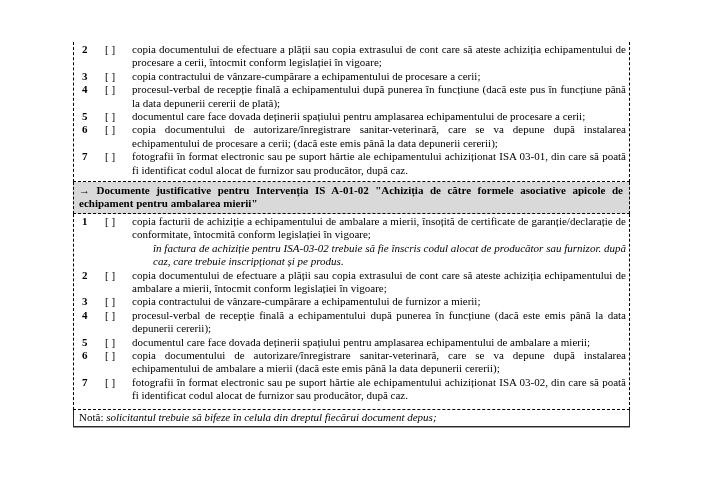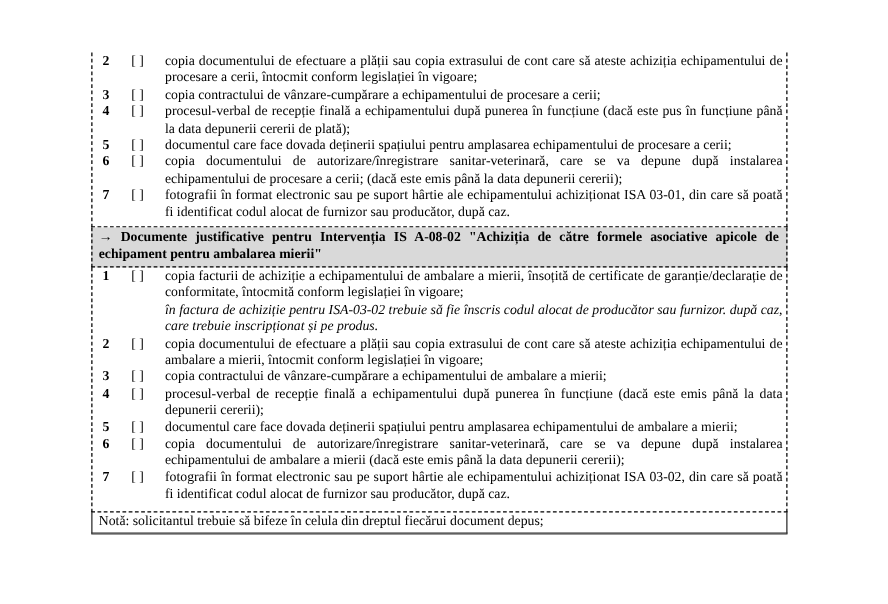--- a/index.html
+++ b/index.html
@@ -25,28 +25,28 @@
     background:#d9d9d9;
     font-weight:bold;
     text-align:justify;
     padding:2px 6px 2px 5px;
   }
   .row{display:flex;align-items:flex-start;}
   .num{width:31px;padding-left:8px;box-sizing:border-box;font-weight:bold;flex:none;}
   .cb{width:27px;flex:none;cursor:pointer;}
   .txt{flex:1;text-align:justify;padding-right:3px;}
   .seg.italic{}
-  .subnote{font-style:italic;text-align:justify;}
+  .subnote{font-style:italic;text-align:justify;margin-left:21px;}
   .note-row{
     border:1px solid #2b2b2b;
     border-top:none;
     box-shadow:0 1px 0 #9a9a9a;
     padding:1px 4px 2px 5px;
   }
-  .note-text{}
+  .note-text{font-style:italic;}
 </style>
 </head>
 <body>
 
 <div class="doc">
 
   <section class="sec sec1" id="section1">
       <div class="row">
         <div class="num">2</div>
         <div class="cb">[ ]</div>
@@ -73,38 +73,38 @@
         <div class="txt"><span class="seg">copia documentului de autorizare/înregistrare sanitar-veterinară, care se va depune după instalarea echipamentului de procesare a cerii; </span><span class="seg italic">(dacă este emis până la data depunerii cererii);</span></div>
       </div>
       <div class="row">
         <div class="num">7</div>
         <div class="cb">[ ]</div>
         <div class="txt"><span class="seg">fotografii în format electronic sau pe suport hârtie ale echipamentului achiziționat ISA 03-01, din care să poată fi identificat codul alocat de furnizor sau producător, după caz.</span></div>
       </div>
     </section>
 
   <div class="band">
-    <span>→ Documente justificative pentru Intervenția IS A-08-02 "Achiziția de către formele asociative apicole de echipament pentru ambalarea mierii"</span>
+    <span>→ Documente justificative pentru Intervenția IS A-01-02 "Achiziția de către formele asociative apicole de echipament pentru ambalarea mierii"</span>
   </div>
 
   <section class="sec sec2" id="section2">
       <div class="row">
         <div class="num">1</div>
         <div class="cb">[ ]</div>
         <div class="txt"><span class="seg">copia facturii de achiziție a echipamentului de ambalare a mierii, însoțită de certificate de garanție/declarație de conformitate, întocmită conform legislației în vigoare;</span><div class="subnote">în factura de achiziție pentru ISA-03-02 trebuie să fie înscris codul alocat de producător sau furnizor. după caz, care trebuie inscripționat și pe produs.</div></div>
       </div>
       <div class="row">
         <div class="num">2</div>
         <div class="cb">[ ]</div>
         <div class="txt"><span class="seg">copia documentului de efectuare a plății sau copia extrasului de cont care să ateste achiziția echipamentului de ambalare a mierii, întocmit conform legislației în vigoare;</span></div>
       </div>
       <div class="row">
         <div class="num">3</div>
         <div class="cb">[ ]</div>
-        <div class="txt"><span class="seg">copia contractului de vânzare-cumpărare a echipamentului de ambalare a mierii;</span></div>
+        <div class="txt"><span class="seg">copia contractului de vânzare-cumpărare a echipamentului de furnizor a mierii;</span></div>
       </div>
       <div class="row">
         <div class="num">4</div>
         <div class="cb">[ ]</div>
         <div class="txt"><span class="seg">procesul-verbal de recepție finală a echipamentului după punerea în funcțiune (dacă este emis până la data depunerii cererii);</span></div>
       </div>
       <div class="row">
         <div class="num">5</div>
         <div class="cb">[ ]</div>
         <div class="txt"><span class="seg">documentul care face dovada deținerii spațiului pentru amplasarea echipamentului de ambalare a mierii;</span></div>

